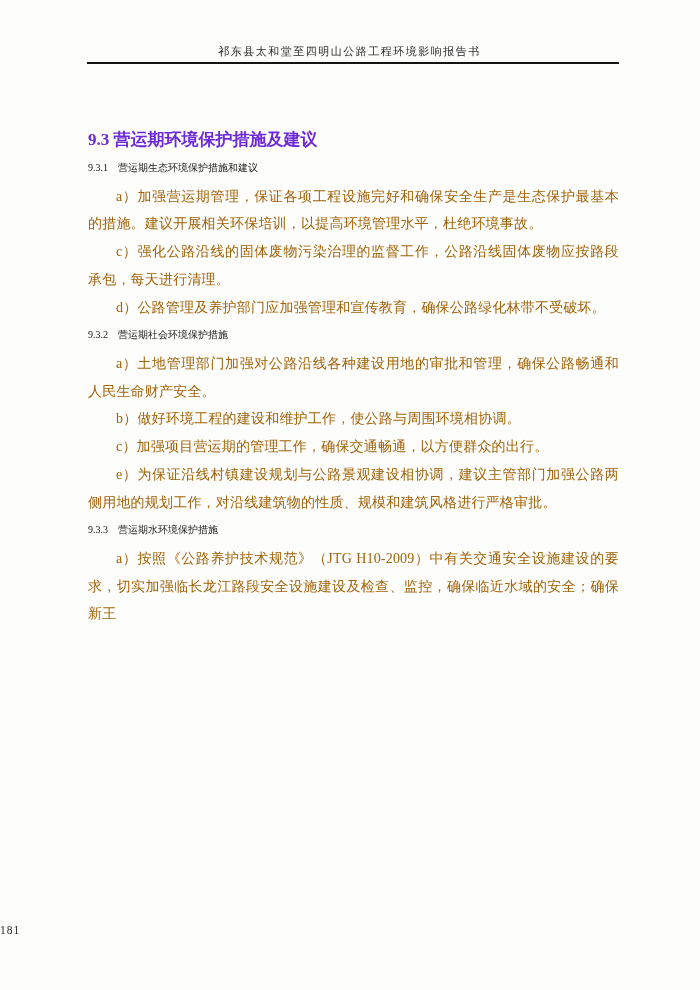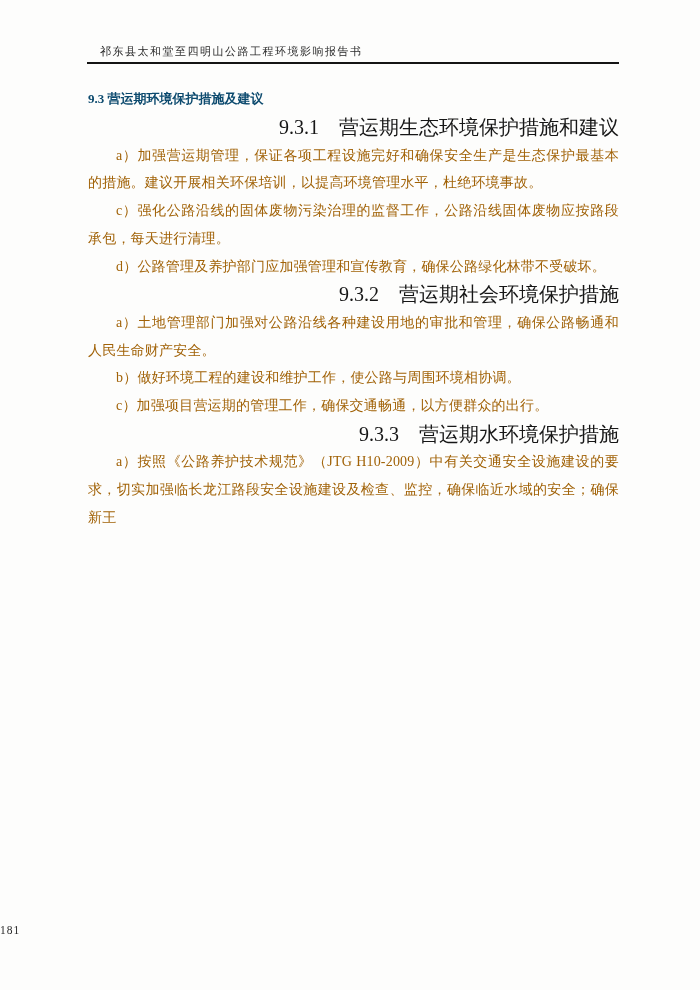--- a/index.html
+++ b/index.html
@@ -13,53 +13,53 @@
     height: 990px;
     margin: 0 auto;
     background: #fdfdfc;
     font-family: "Liberation Serif", "DejaVu Serif", serif;
     color: #1e1e1e;
     overflow: hidden;
   }
   .header {
     position: absolute;
     top: 44px;
-    left: 100px;
+    left: 81px;
     right: 82px;
-    text-align: left;
+    text-align: center;
     font-size: 11px;
     letter-spacing: 1.5px;
     color: #2a2a2a;
   }
   .header-rule {
     position: absolute;
     top: 62px;
     left: 87px;
     right: 81px;
     height: 0;
     border-top: 2px solid #141414;
   }
   .content {
     position: absolute;
     top: 84px;
     left: 88px;
     width: 531px;
   }
   .h1 {
-    font-size: 13px;
+    font-size: 17px;
     font-weight: bold;
     line-height: 29px;
-    color: #0c4a6e;
+    color: #6d28d9;
+    margin-top: 41px;
   }
   .h2 {
-    font-size: 20px;
+    font-size: 10px;
     font-weight: normal;
     line-height: 28.5px;
     color: #161616;
-    text-align: right;
   }
   .para {
     font-size: 14px;
     line-height: 27.75px;
     text-align: justify;
     text-align-last: left;
     text-indent: 2em;
     letter-spacing: 0.2px;
     color: #a16207;
   }
@@ -88,20 +88,21 @@
   <div class="content">
     <div class="h1">9.3 营运期环境保护措施及建议</div>
     <div class="h2">9.3.1　营运期生态环境保护措施和建议</div>
     <div class="para">a）加强营运期管理，保证各项工程设施完好和确保安全生产是生态保护最基本的措施。建议开展相关环保培训，以提高环境管理水平，杜绝环境事故。</div>
     <div class="para">c）强化公路沿线的固体废物污染治理的监督工作，公路沿线固体废物应按路段承包，每天进行清理。</div>
     <div class="para">d）公路管理及养护部门应加强管理和宣传教育，确保公路绿化林带不受破坏。</div>
     <div class="h2">9.3.2　营运期社会环境保护措施</div>
     <div class="para">a）土地管理部门加强对公路沿线各种建设用地的审批和管理，确保公路畅通和人民生命财产安全。</div>
     <div class="para">b）做好环境工程的建设和维护工作，使公路与周围环境相协调。</div>
     <div class="para">c）加强项目营运期的管理工作，确保交通畅通，以方便群众的出行。</div>
+    <div class="para">e）为保证沿线村镇建设规划与公路景观建设相协调，建议主管部门加强公路两侧用地的规划工作，对沿线建筑物的性质、规模和建筑风格进行严格审批。</div>
     <div class="h2">9.3.3　营运期水环境保护措施</div>
     <div class="para">a）按照《公路养护技术规范》（JTG H10-2009）中有关交通安全设施建设的要求，切实加强临长龙江路段安全设施建设及检查、监控，确保临近水域的安全；确保新王</div>
   </div>
 
   <div class="footer">
     <span>181</span>
   </div>
 
 </div>
 

